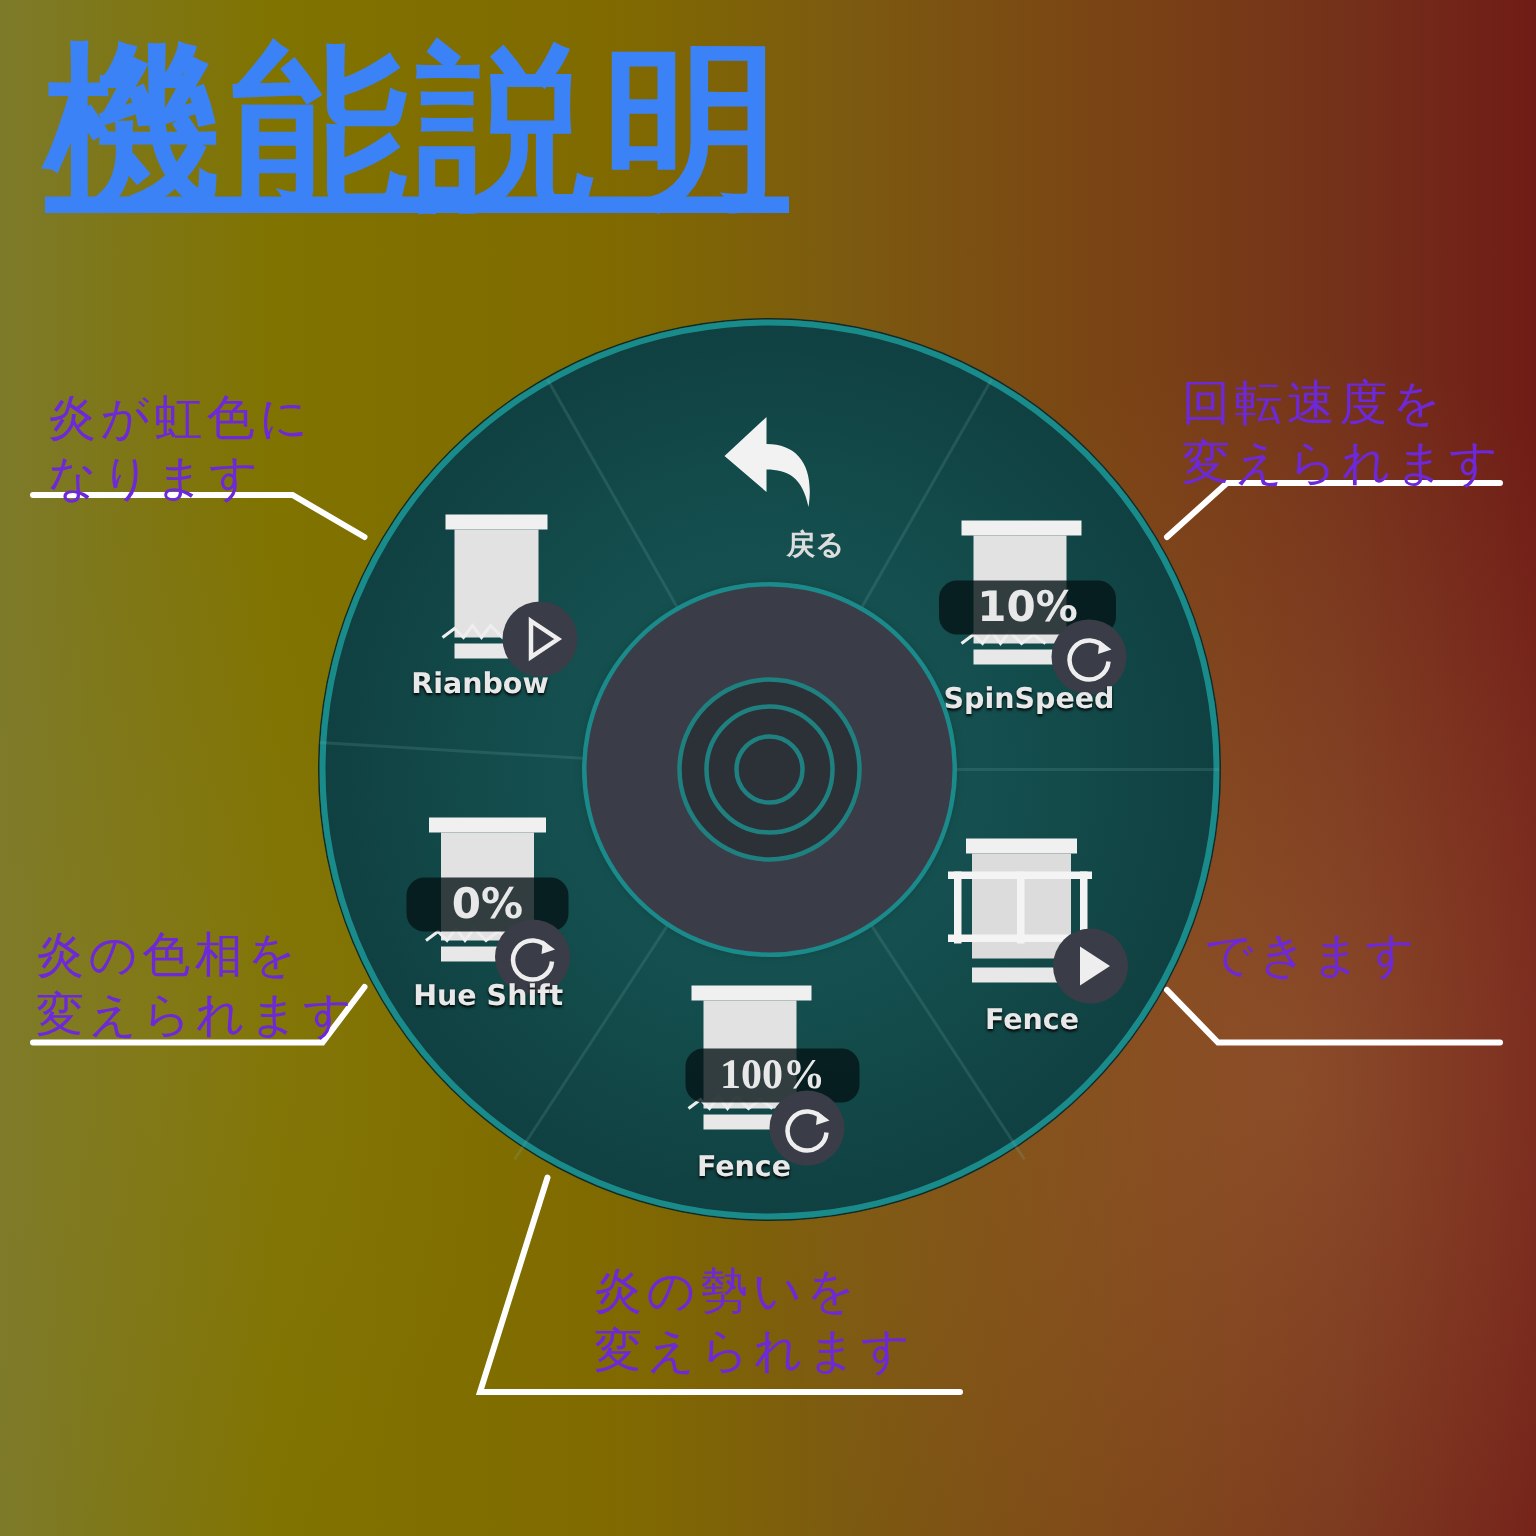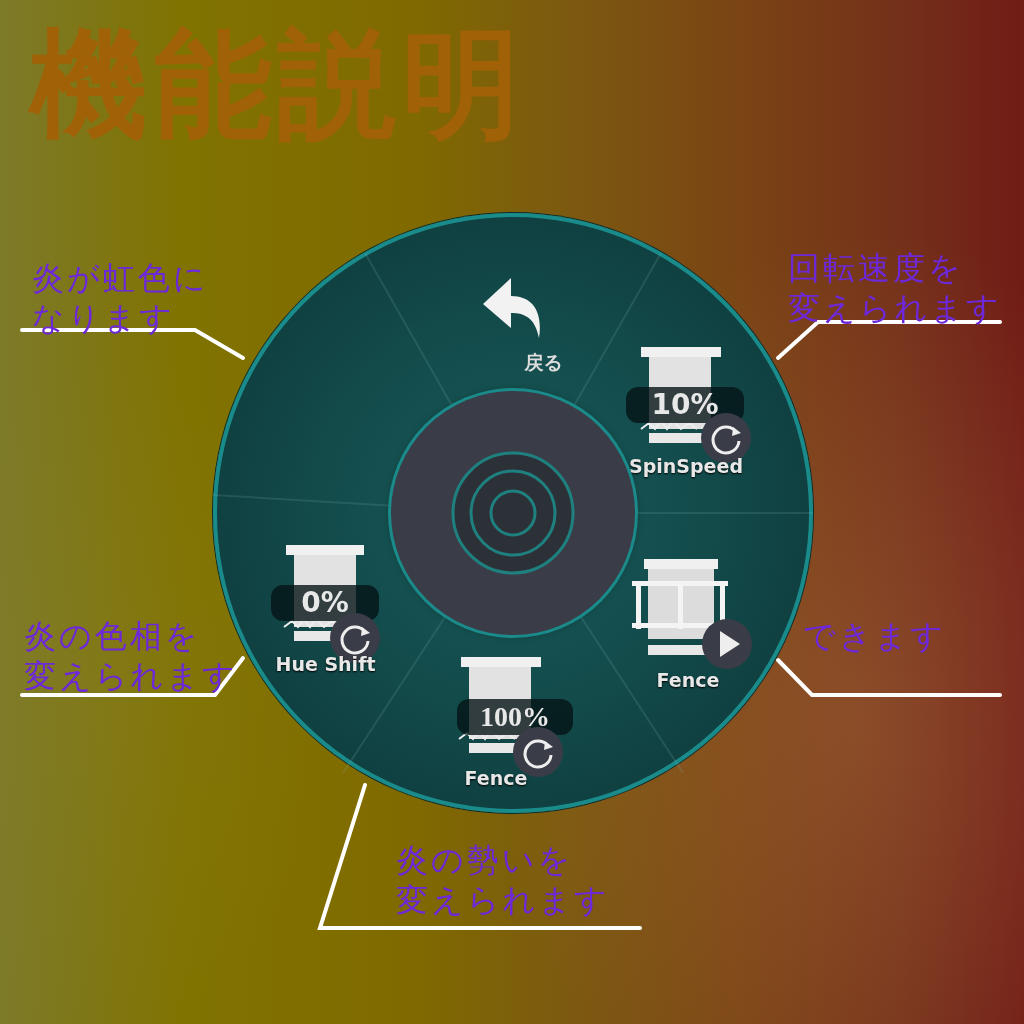--- a/index.html
+++ b/index.html
@@ -5,21 +5,21 @@
   html, body { margin:0; padding:0; }
   body { width:1024px; height:1024px; overflow:hidden; position:relative;
     font-family:"DejaVu Sans", sans-serif;
     background: linear-gradient(90deg, #7d7a2a 0%, #807300 18%, #806a00 40%, #7c5a10 55%, #7a4414 72%, #74301a 88%, #701c16 100%);
   }
   .bg-swirl { position:absolute; inset:0; pointer-events:none;
     background:
       radial-gradient(ellipse 520px 700px at 860px 720px, rgba(180,120,70,0.35), rgba(0,0,0,0) 70%),
       radial-gradient(ellipse 300px 500px at 120px 700px, rgba(140,130,40,0.25), rgba(0,0,0,0) 70%);
   }
-  .title { position:absolute; left:30px; top:14px; font-size:118px; font-weight:bold; color:#a16207; letter-spacing:6px; line-height:140px; font-family:"DejaVu Sans", sans-serif; }
+  .title { position:absolute; left:30px; top:14px; font-size:118px; font-weight:bold; color:#3b82f6; letter-spacing:6px; line-height:140px; font-family:"DejaVu Sans", sans-serif;text-decoration:underline; }
 
   .wheel { position:absolute; left:213px; top:213px; width:600px; height:600px; border-radius:50%;
     background: radial-gradient(circle at 50% 50%, #1a5a5a 0%, #134b4b 45%, #0f3c3d 80%, #0d3334 100%);
     box-shadow: 0 0 0 4px #1a8b8b inset, 0 0 0 1px #0b2c2d;
   }
   .wheel svg.dividers { position:absolute; inset:0; }
   .hub { position:absolute; left:178px; top:178px; width:244px; height:244px; border-radius:50%;
     background:#3a3d47; box-shadow:0 0 0 3px #1b8a8a, 0 0 8px rgba(0,0,0,0.4); }
   .hub svg { position:absolute; inset:0; }
 
@@ -84,20 +84,34 @@
     </g>
   </svg>
 
   <div class="back">
     <svg width="100" height="80" viewBox="0 0 100 80">
       <path d="M48 10 L20 36 L48 60 L48 45 C62 45 72 50 76 70 C80 44 70 28 48 28 Z" fill="#f2f2f2"></path>
     </svg>
     <div class="lbl">戻る</div>
   </div>
 
+  <div class="item" style="left:62px; top:128px;">
+    <svg width="110" height="110" style="position:absolute;left:10px;top:0;">
+      <rect x="12" y="2" width="68" height="10" fill="#f0f0f0"></rect>
+      <rect x="18" y="12" width="56" height="72" fill="#e2e2e2"></rect>
+      <polyline points="10,84 18,78 24,84 30,76 36,84 42,76 50,84 58,78 66,84" stroke="#eee" stroke-width="2" fill="none"></polyline>
+      <rect x="18" y="88" width="60" height="10" fill="#e8e8e8"></rect>
+    </svg>
+    <div class="badge" style="left:60px; top:60px;">
+      <svg width="50" height="50">
+          <polygon points="19,13 37,25 19,37" fill="none" stroke="#eee" stroke-width="3"></polygon>
+        </svg>
+    </div>
+    <div class="lbl" style="top:104px; left:-20px; right:40px;">Rianbow</div>
+  </div>
 
   <div class="item" style="left:408px; top:132px;">
     <svg width="110" height="110" style="position:absolute;left:12px;top:0;">
       <rect x="8" y="2" width="80" height="10" fill="#f0f0f0"></rect>
       <rect x="16" y="12" width="62" height="72" fill="#e2e2e2"></rect>
       <polyline points="8,84 16,78 22,84 28,76 34,84 40,76 48,84 56,78 64,84" stroke="#eee" stroke-width="2" fill="none"></polyline>
       <rect x="16" y="88" width="64" height="10" fill="#e8e8e8"></rect>
     </svg>
     <div class="pct" style="left:5px; top:42px; width:118px;text-align:center;">10%</div>
     <div class="badge" style="left:80px; top:68px;">

